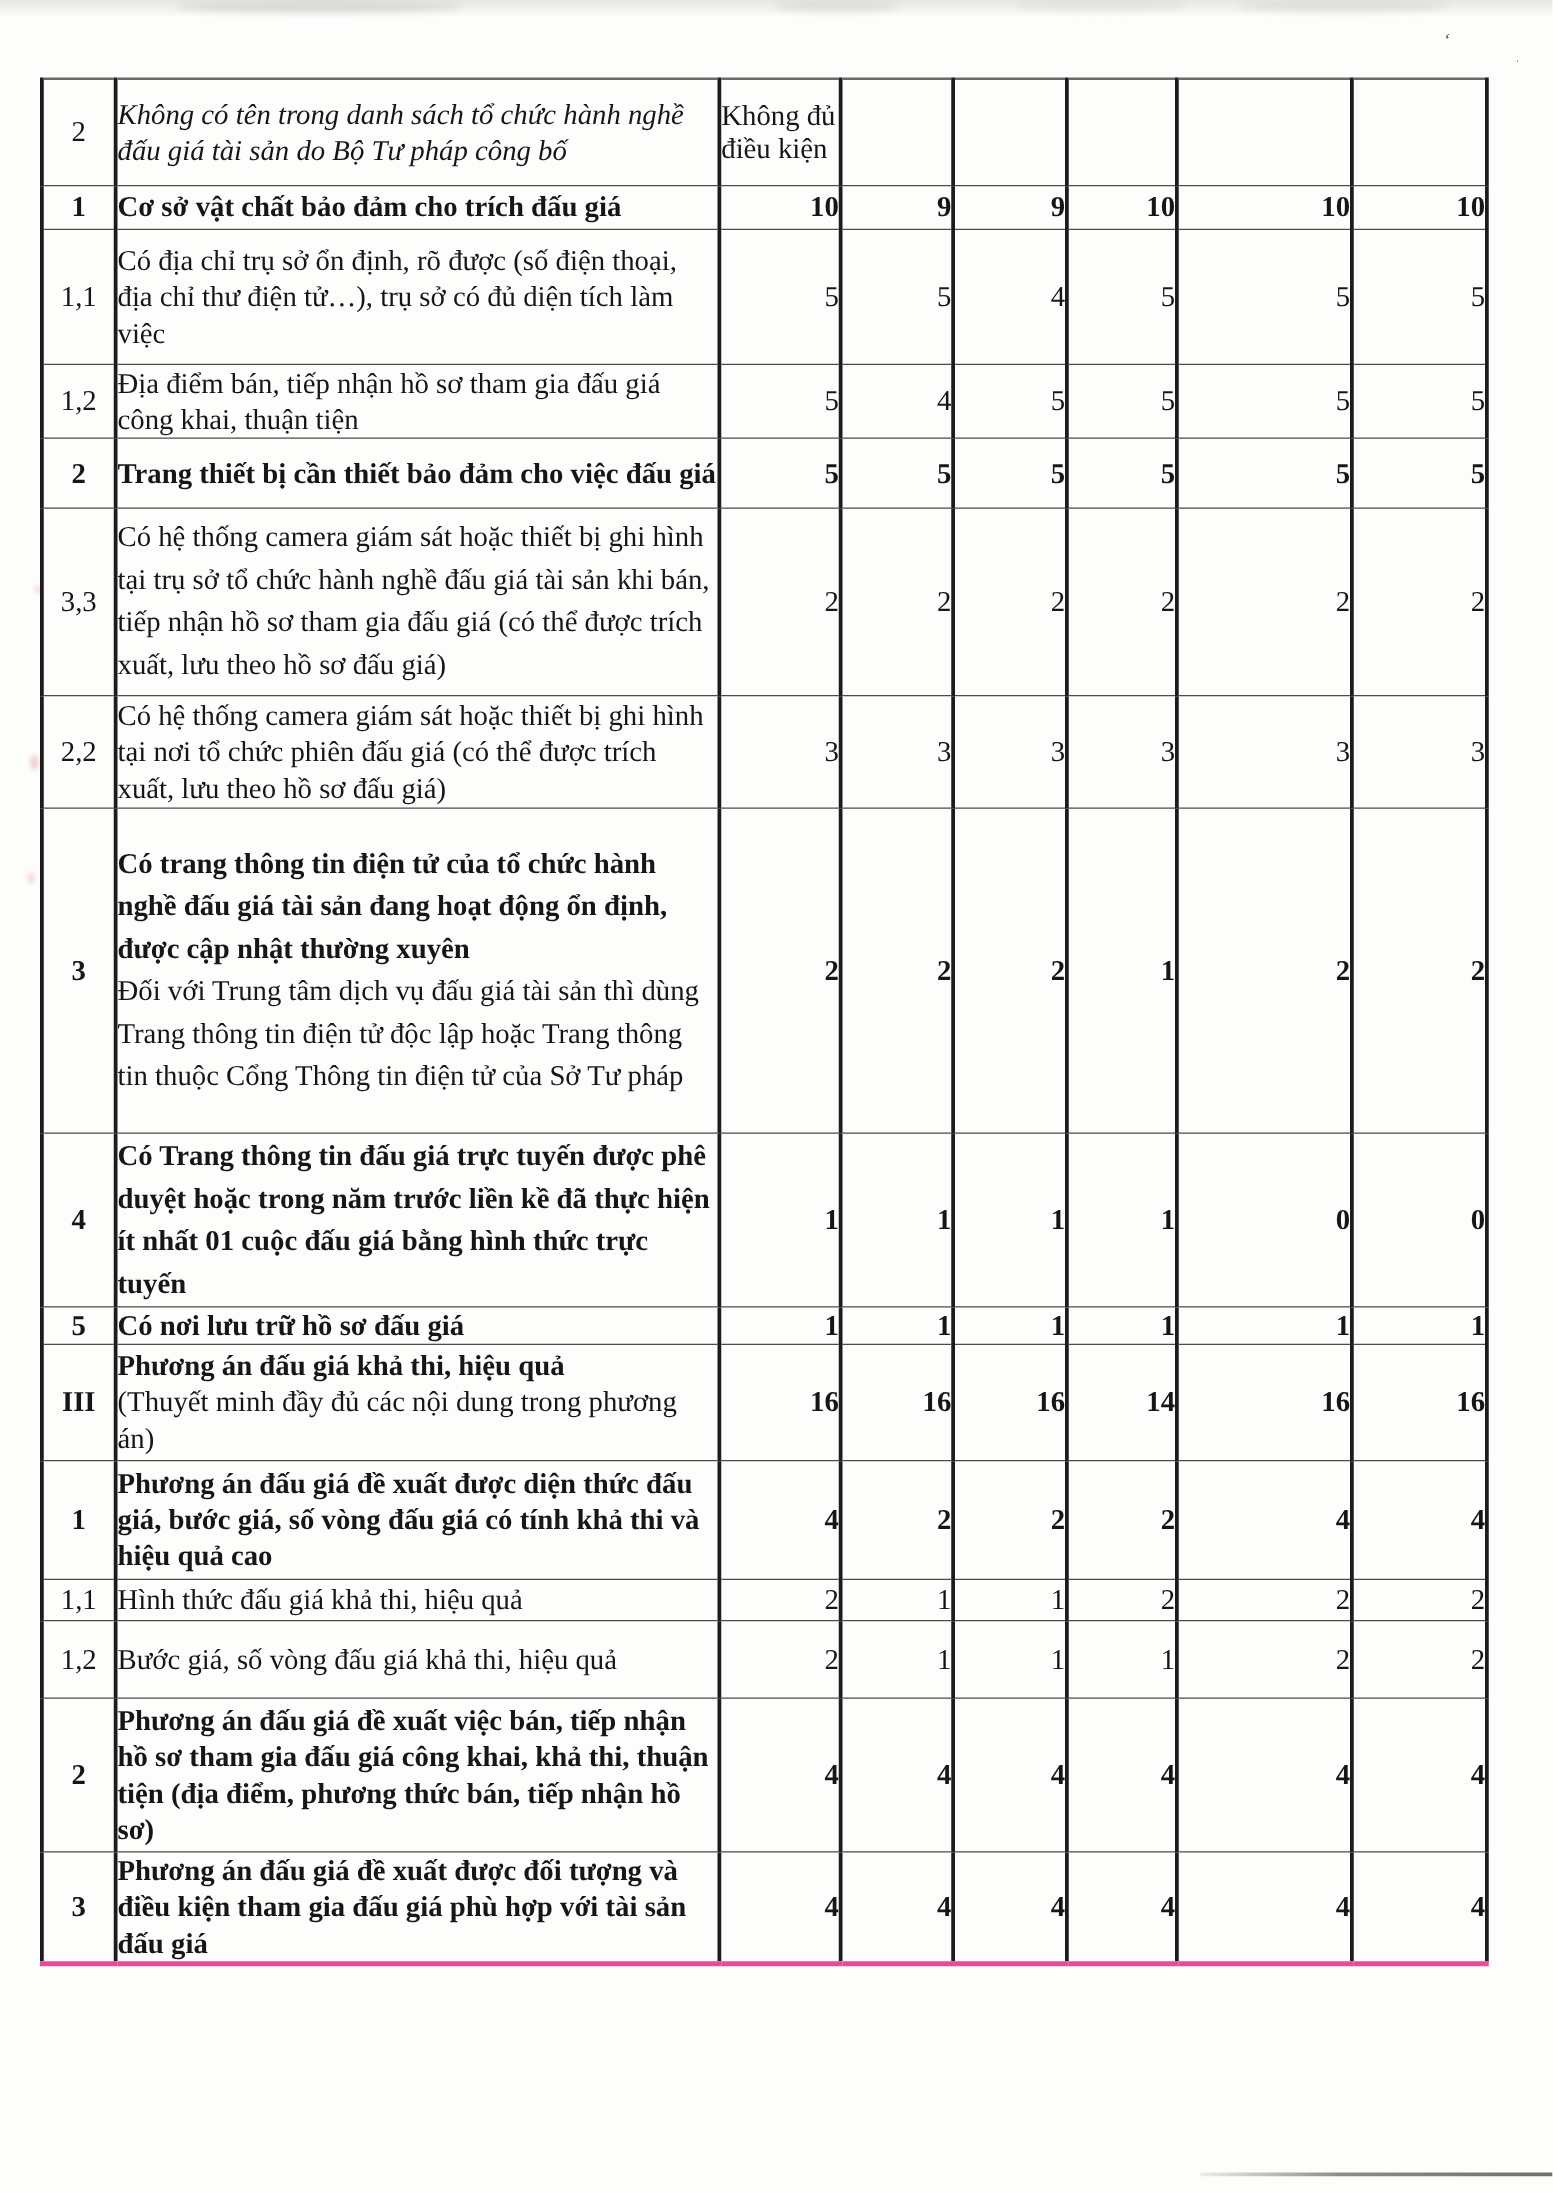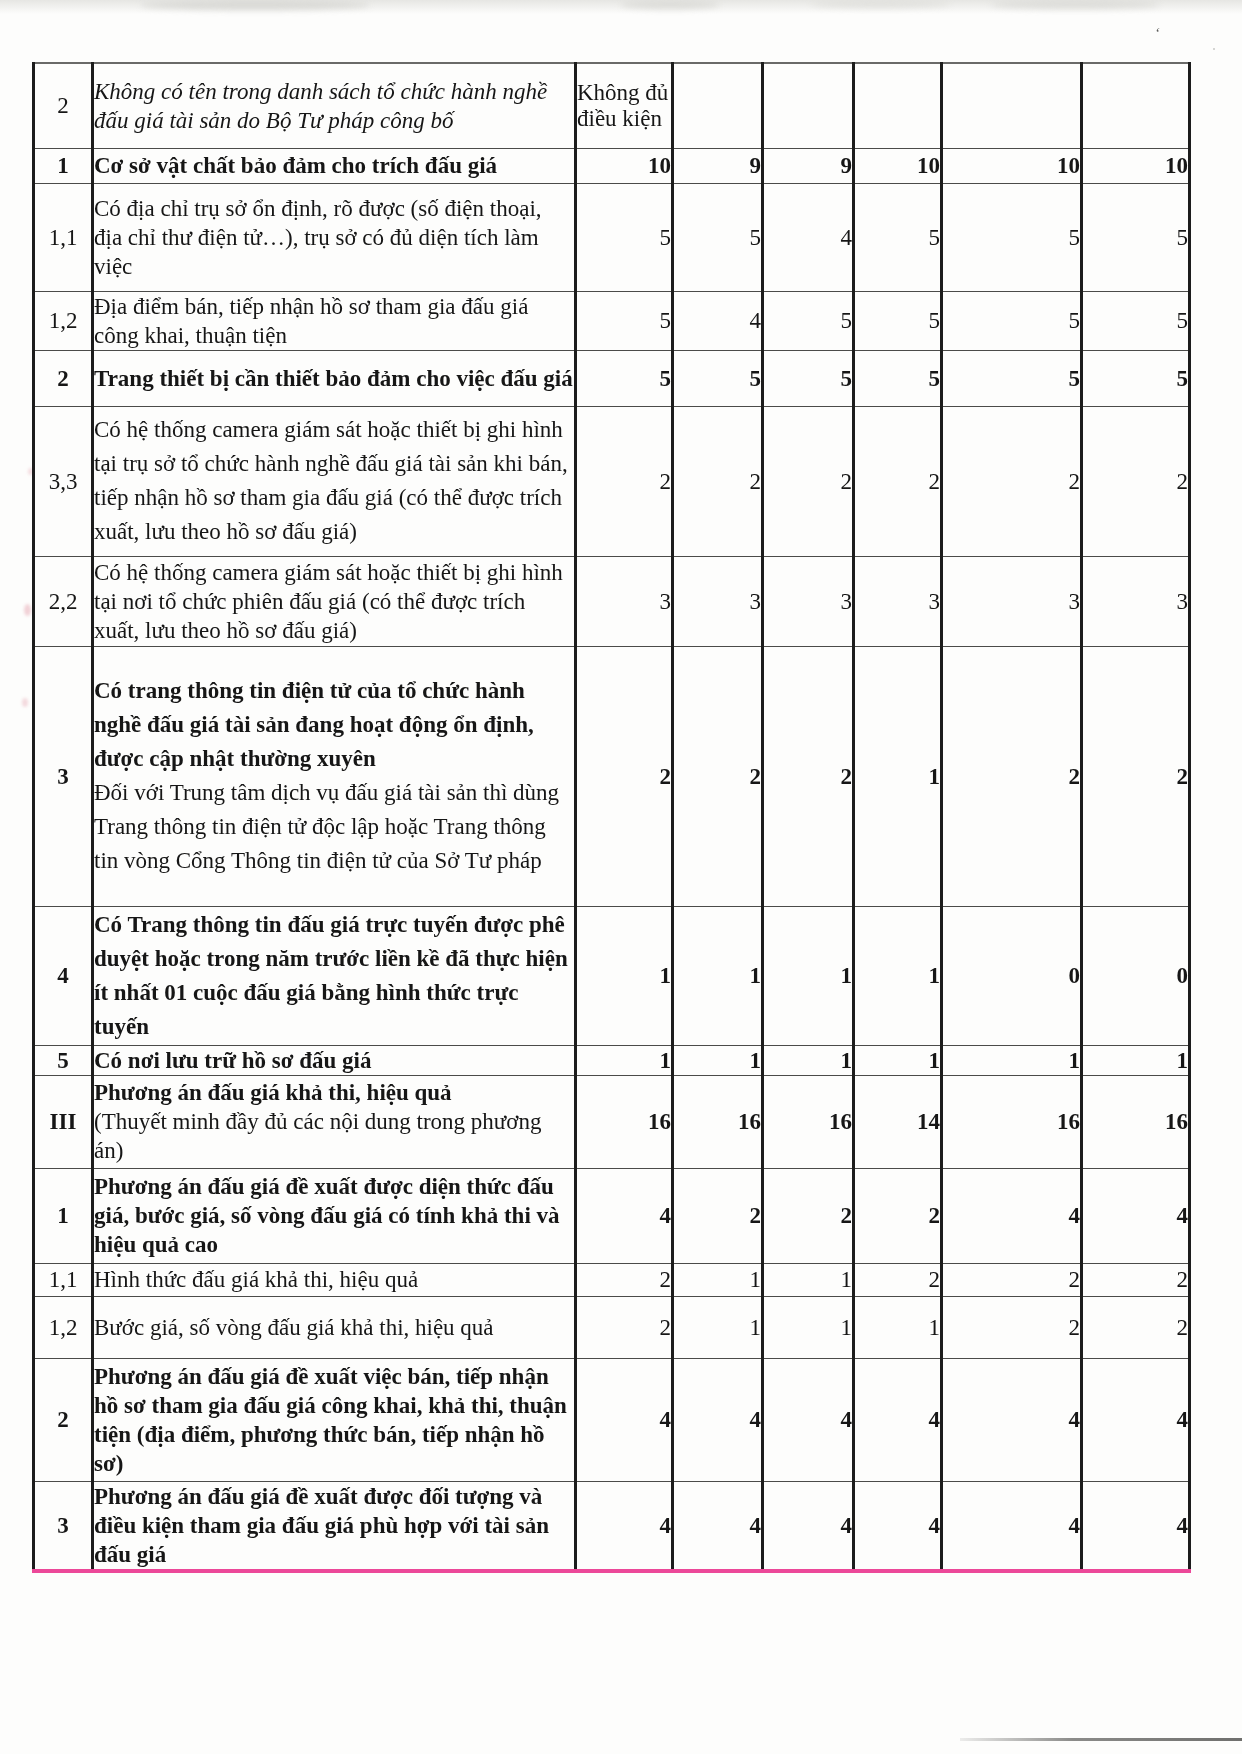--- a/index.html
+++ b/index.html
@@ -165,21 +165,21 @@
           <td class="val-cell">3</td>
           <td class="val-cell">3</td>
           <td class="val-cell">3</td>
           <td class="val-cell">3</td>
           <td class="val-cell">3</td>
         </tr>
         <tr class="airy" style="height: 260px;">
           <td class="no-cell bold">3</td>
           <td class="desc-cell">
             <span class="seg bold">Có trang thông tin điện tử của tổ chức hành nghề đấu giá tài sản đang hoạt động ổn định, được cập nhật thường xuyên</span>
-            <span class="seg">Đối với Trung tâm dịch vụ đấu giá tài sản thì dùng Trang thông tin điện tử độc lập hoặc Trang thông tin vòng Cổng Thông tin điện tử của Sở Tư pháp</span>
+            <span class="seg">Đối với Trung tâm dịch vụ đấu giá tài sản thì dùng Trang thông tin điện tử độc lập hoặc Trang thông tin thuộc Cổng Thông tin điện tử của Sở Tư pháp</span>
           </td>
           <td class="val-cell bold">2</td>
           <td class="val-cell bold">2</td>
           <td class="val-cell bold">2</td>
           <td class="val-cell bold">1</td>
           <td class="val-cell bold">2</td>
           <td class="val-cell bold">2</td>
         </tr>
         <tr class="airy" style="height: 139px;">
           <td class="no-cell bold">4</td>

